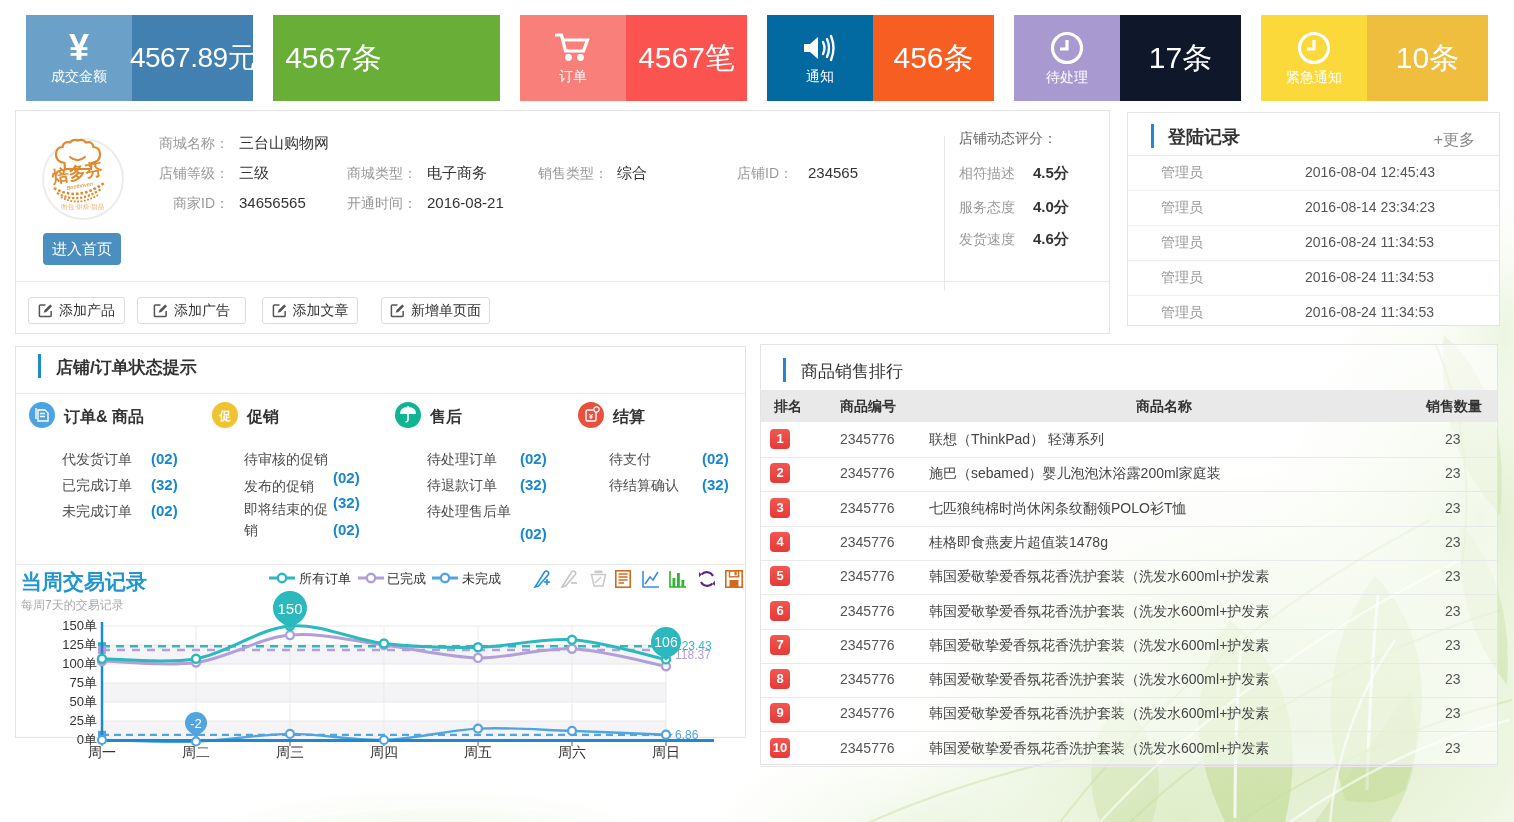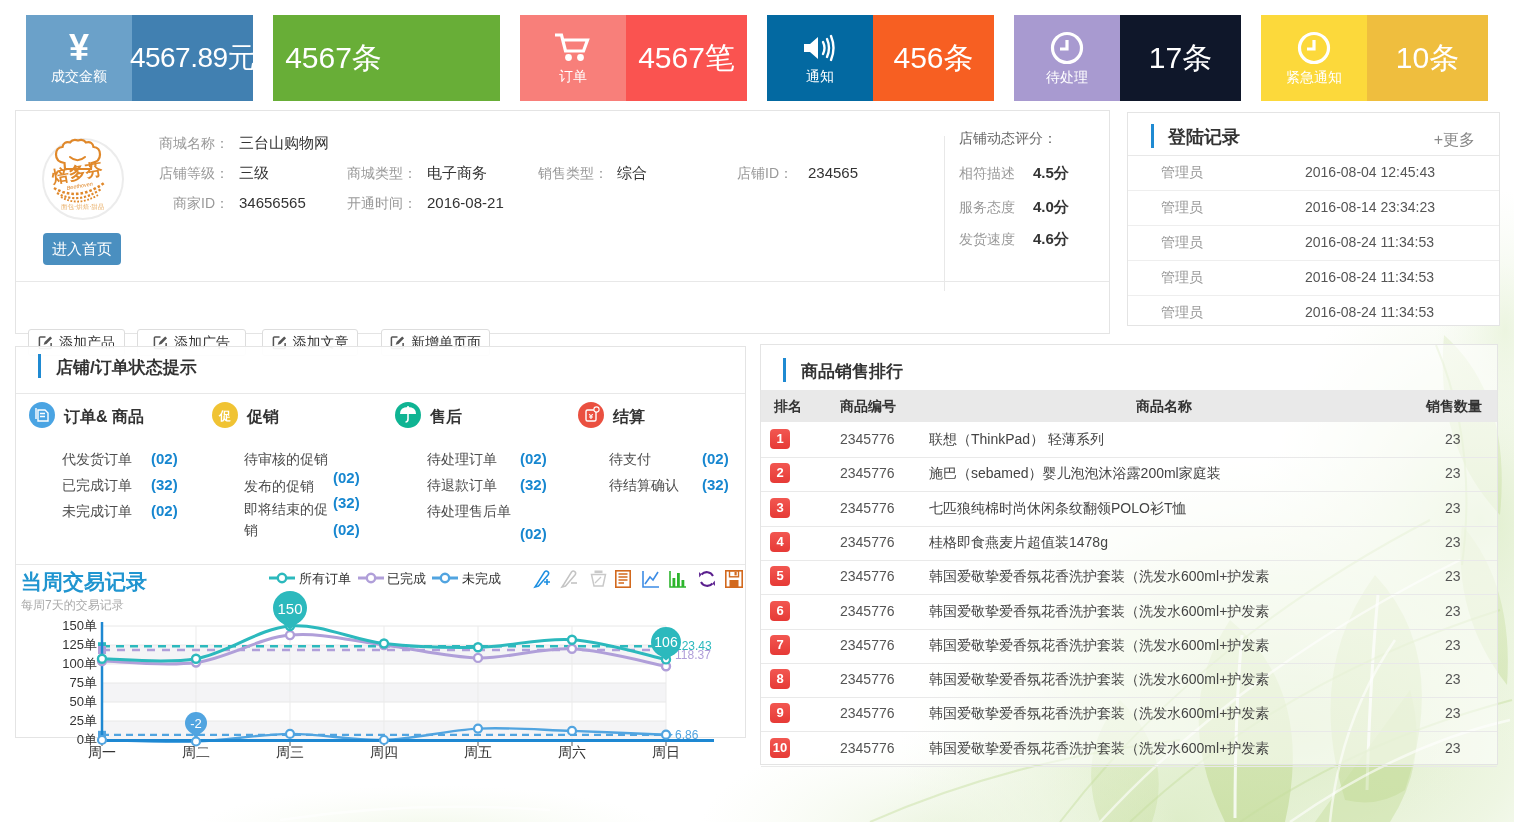--- a/index.html
+++ b/index.html
@@ -10,21 +10,21 @@
 .card .l{width:106px;height:86px;display:flex;flex-direction:column;align-items:center;justify-content:center;}
 .card .r{width:121px;height:86px;display:flex;align-items:center;justify-content:center;font-size:30px;}
 .card .lab{font-size:14px;margin-top:3px;}
 .panel{position:absolute;background:rgba(255,255,255,0.92);border:1px solid #e4e4e4;box-sizing:border-box;}
 .hbar{position:absolute;width:3px;height:24px;background:#1f8ad2;}
 .lbl{color:#999;font-size:14px;position:absolute;}
 .val{color:#333;font-size:15px;position:absolute;}
 .cnt{color:#1787d0;font-weight:bold;font-size:15px;position:absolute;}
 .itm{color:#4d4d4d;font-size:14px;position:absolute;}
 .btn-add{position:absolute;top:186px;height:27px;border:1px solid #ddd;border-radius:3px;background:#fff;
-  display:flex;align-items:center;justify-content:center;font-size:14px;color:#333;box-sizing:border-box;margin-top:32px;}
+  display:flex;align-items:center;justify-content:center;font-size:14px;color:#333;box-sizing:border-box;}
 .rrow{position:absolute;left:0;width:100%;height:35px;border-bottom:1px solid #e9e9e9;font-size:14px;color:#555;}
 .badge{position:absolute;left:9px;top:7px;width:20px;height:20px;background:linear-gradient(180deg,#f25751,#e63a36);border-radius:4px;
   color:#fff;font-size:13px;font-weight:bold;text-align:center;line-height:20px;}
 </style>
 </head>
 <body>
 
 <svg class="abs" style="left:0;top:0" width="1514" height="822" viewBox="0 0 1514 822">
 <defs>
 <radialGradient id="g1" cx="50%" cy="50%" r="50%">
@@ -411,21 +411,21 @@
         <rect x="0.8" y="0.8" width="16.4" height="16.4" fill="none" stroke="#d2691e" stroke-width="1.6"></rect>
         <rect x="4.5" y="0.8" width="9" height="6" fill="none" stroke="#d2691e" stroke-width="1.4"></rect>
         <rect x="9.5" y="2" width="2.2" height="3.4" fill="#d2691e"></rect>
         <rect x="4.5" y="10" width="9" height="7.2" fill="#d2691e"></rect>
       </g>
  </svg>
 </div>
 
 <div class="panel" style="left:760px;top:344px;width:738px;height:421px;background:rgba(255,255,255,0.55)">
  <div class="hbar" style="left:22px;top:13px"></div>
- <span class="abs" style="left:40px;top:15px;font-size:17px;font-weight:bold;color:#333">商品销售排行</span>
+ <span class="abs" style="left:40px;top:15px;font-size:17px;font-weight:normal;color:#333">商品销售排行</span>
  <div class="abs" style="left:0;top:45px;width:736px;height:32px;background:#e9e9e9;color:#333;font-size:14px;font-weight:bold">
   <span class="abs" style="left:13px;top:8px">排名</span>
   <span class="abs" style="left:79px;top:8px">商品编号</span>
   <span class="abs" style="left:375px;top:8px">商品名称</span>
   <span class="abs" style="left:665px;top:8px">销售数量</span>
  </div>
  <div class="rrow" style="top:77.0px">
       <span class="badge">1</span>
       <span class="abs" style="left:79px;top:9px;color:#555">2345776</span>
       <span class="abs" style="left:168px;top:9px;color:#444">联想（ThinkPad） 轻薄系列</span>

